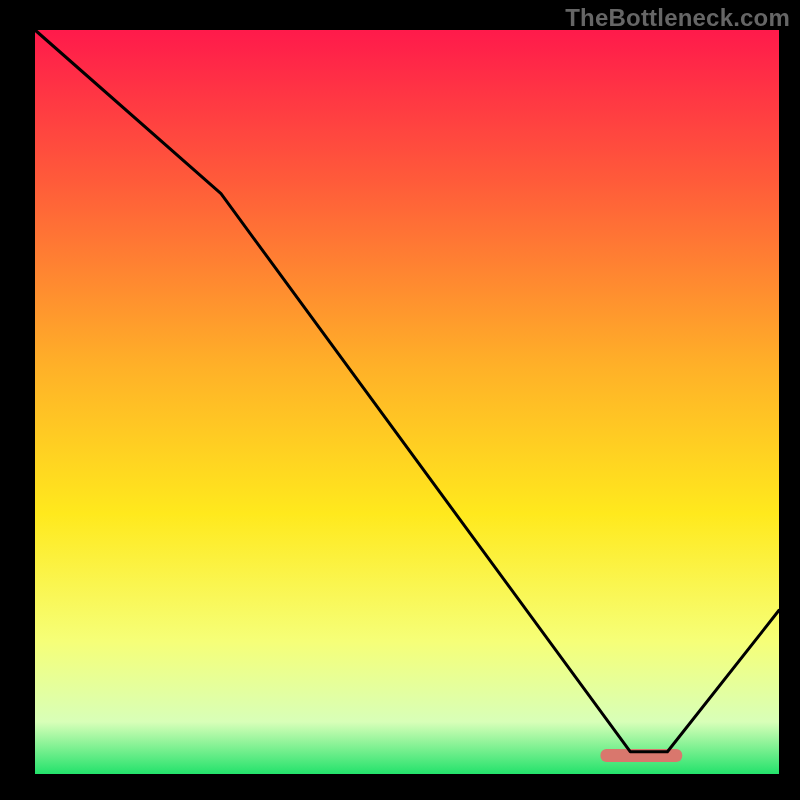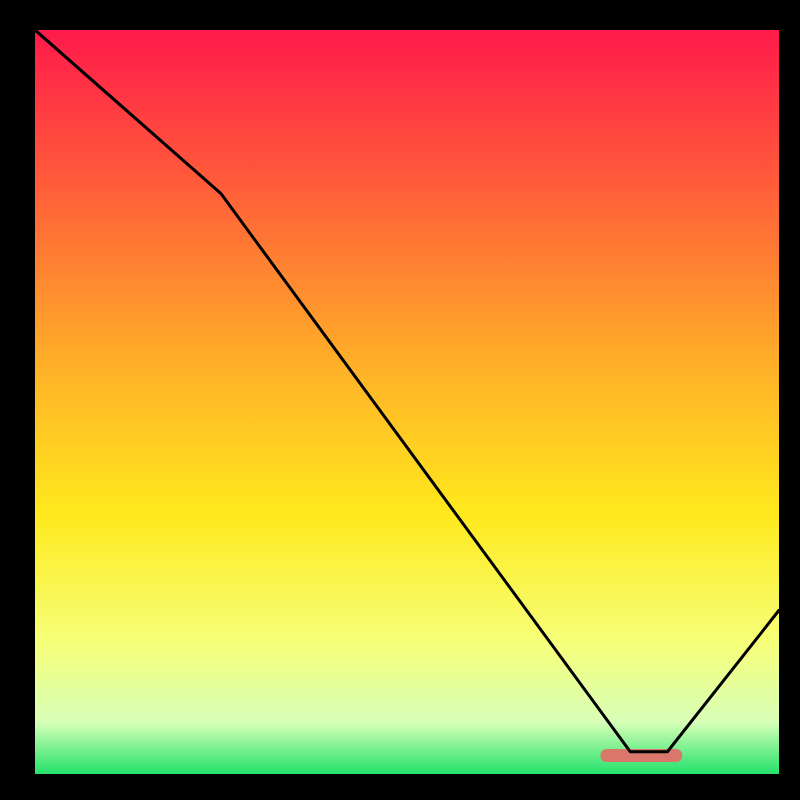--- a/index.html
+++ b/index.html
@@ -39,13 +39,14 @@
         </linearGradient>
   </defs>
 
   <rect id="plot-rect" fill="url(#bg-grad)" x="35" y="30" width="744" height="744"></rect>
 
   <rect id="marker" x="600.44" y="748.9" width="81.83999999999992" height="13" rx="6" fill="#d9776d"></rect>
 
   <path id="curve" fill="none" stroke="#000" stroke-width="3" stroke-linejoin="round" stroke-linecap="round" d="M35.0 30.0 L221.0 193.7 L630.2 751.7 L667.4 751.7 L779.0 610.3"></path>
 </svg>
 
+<div class="watermark">TheBottleneck.com</div>
 </div>
 
 </body></html>

